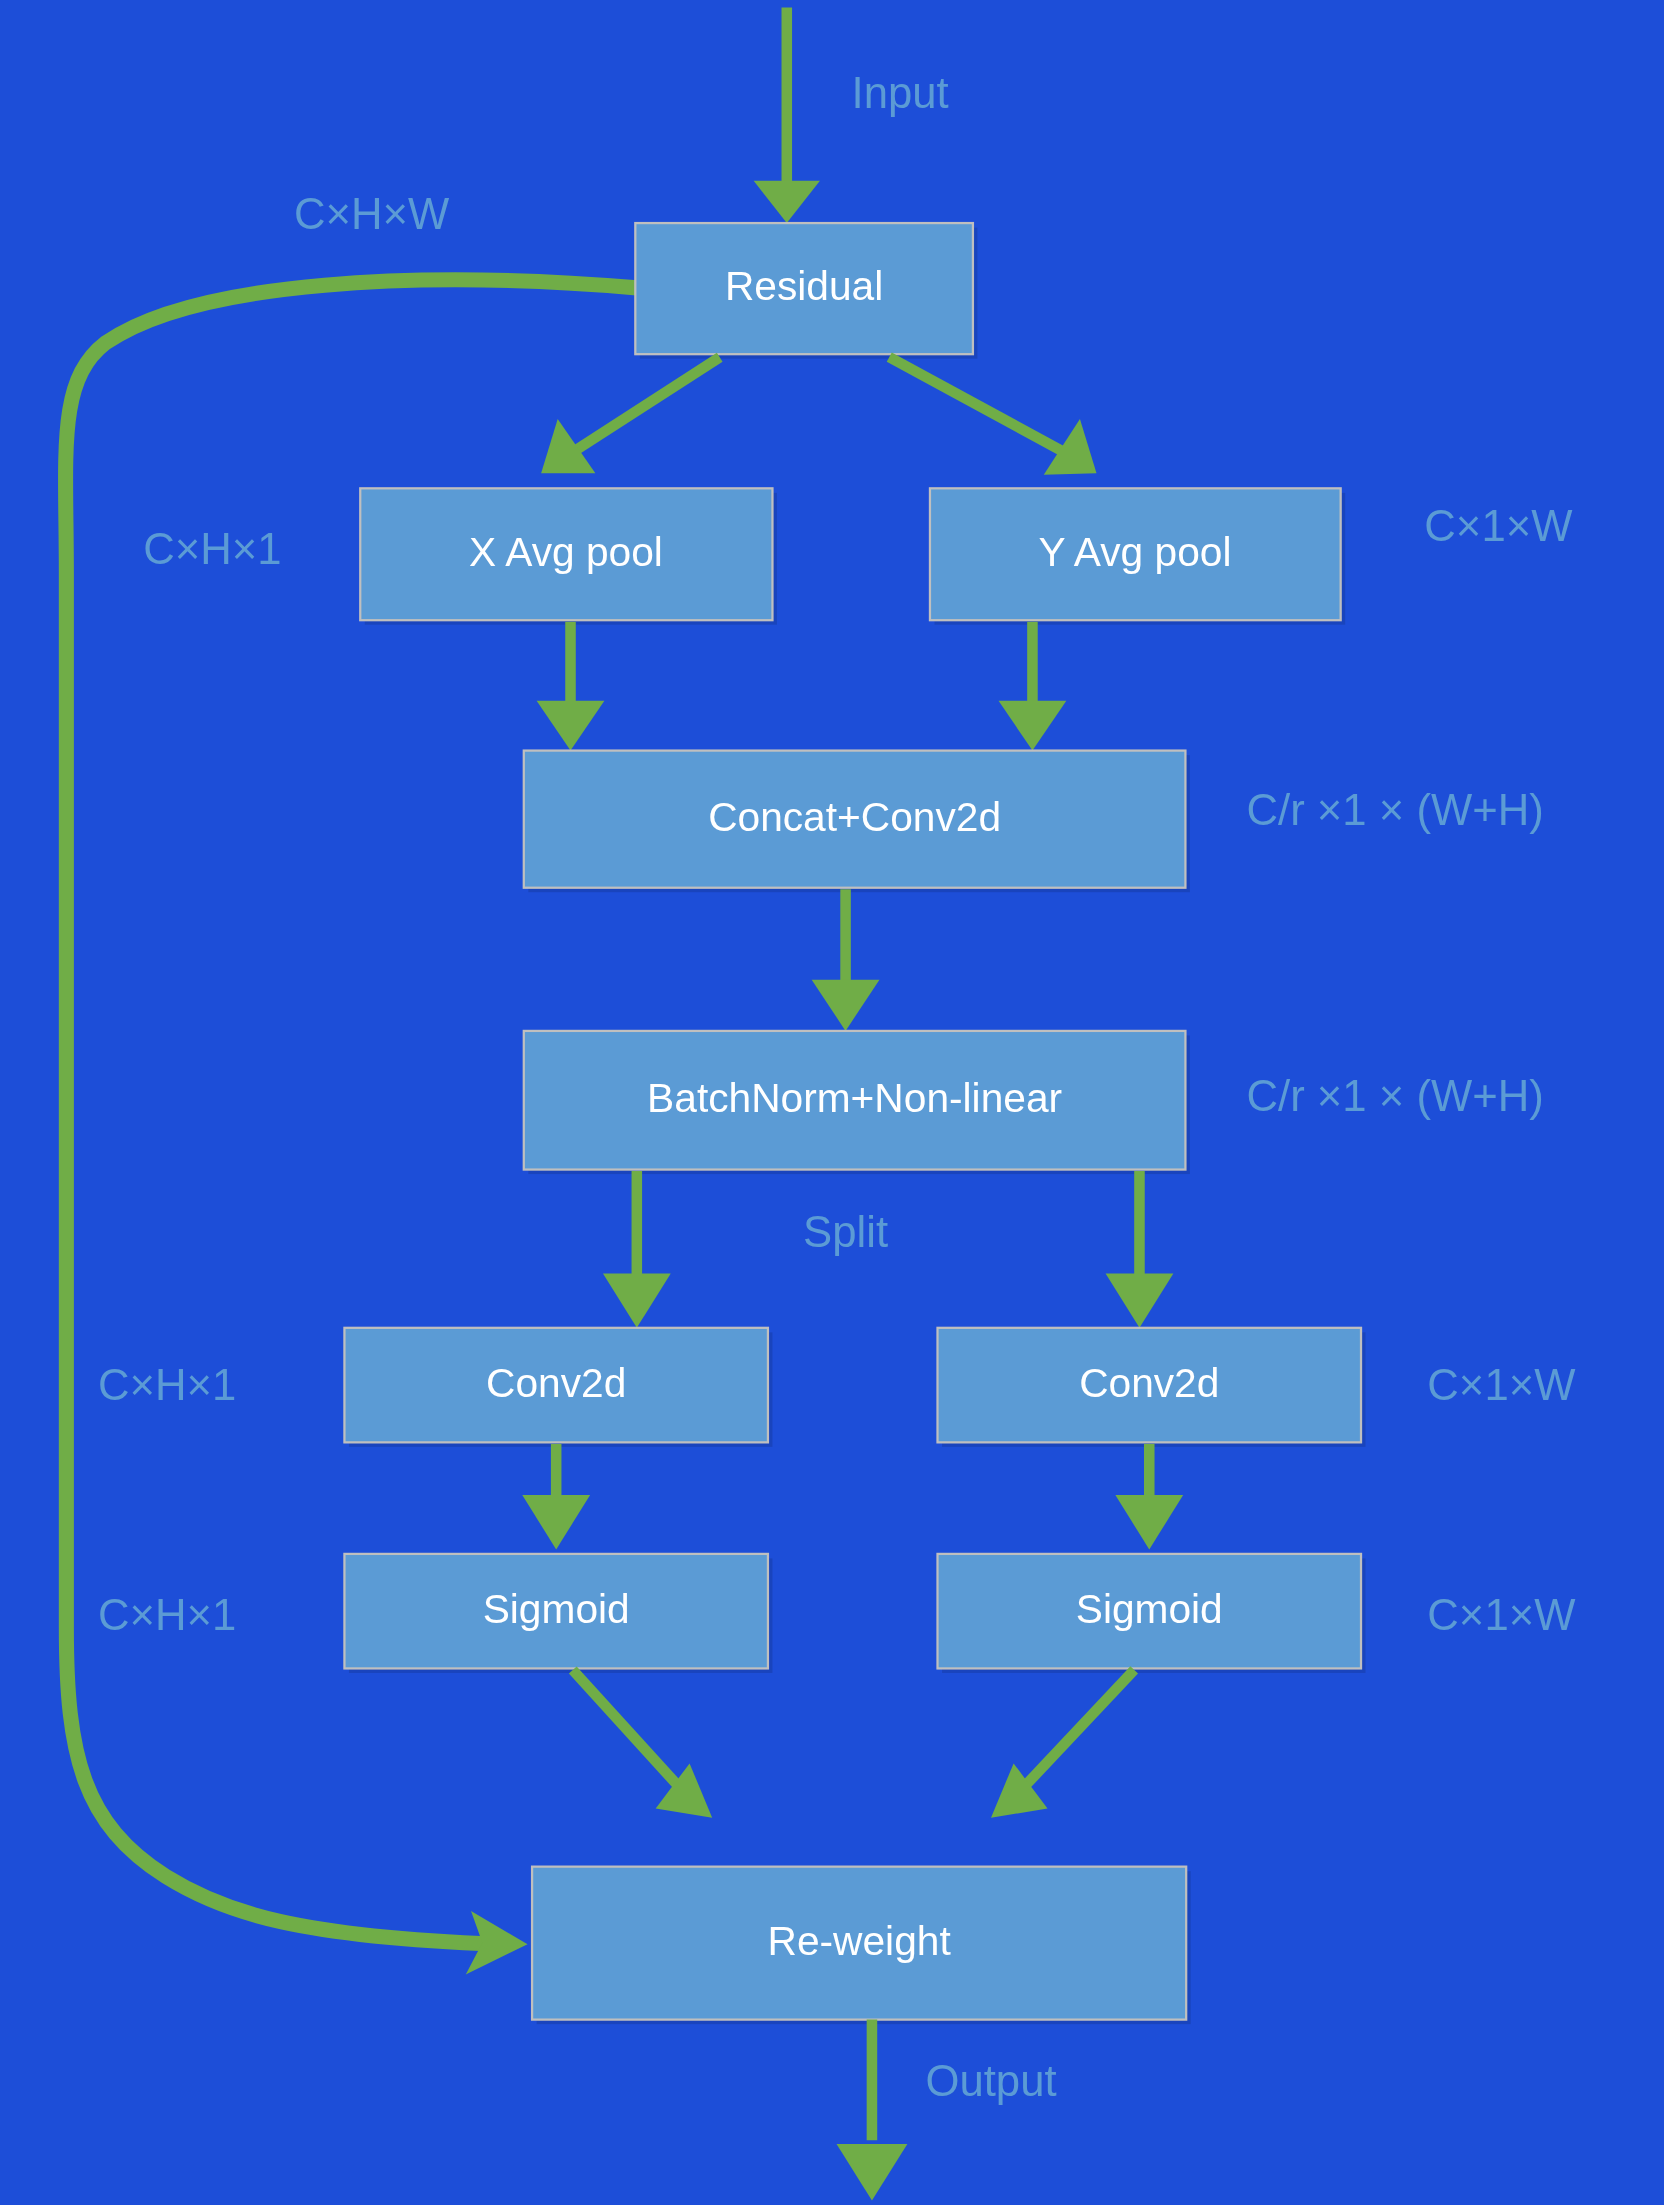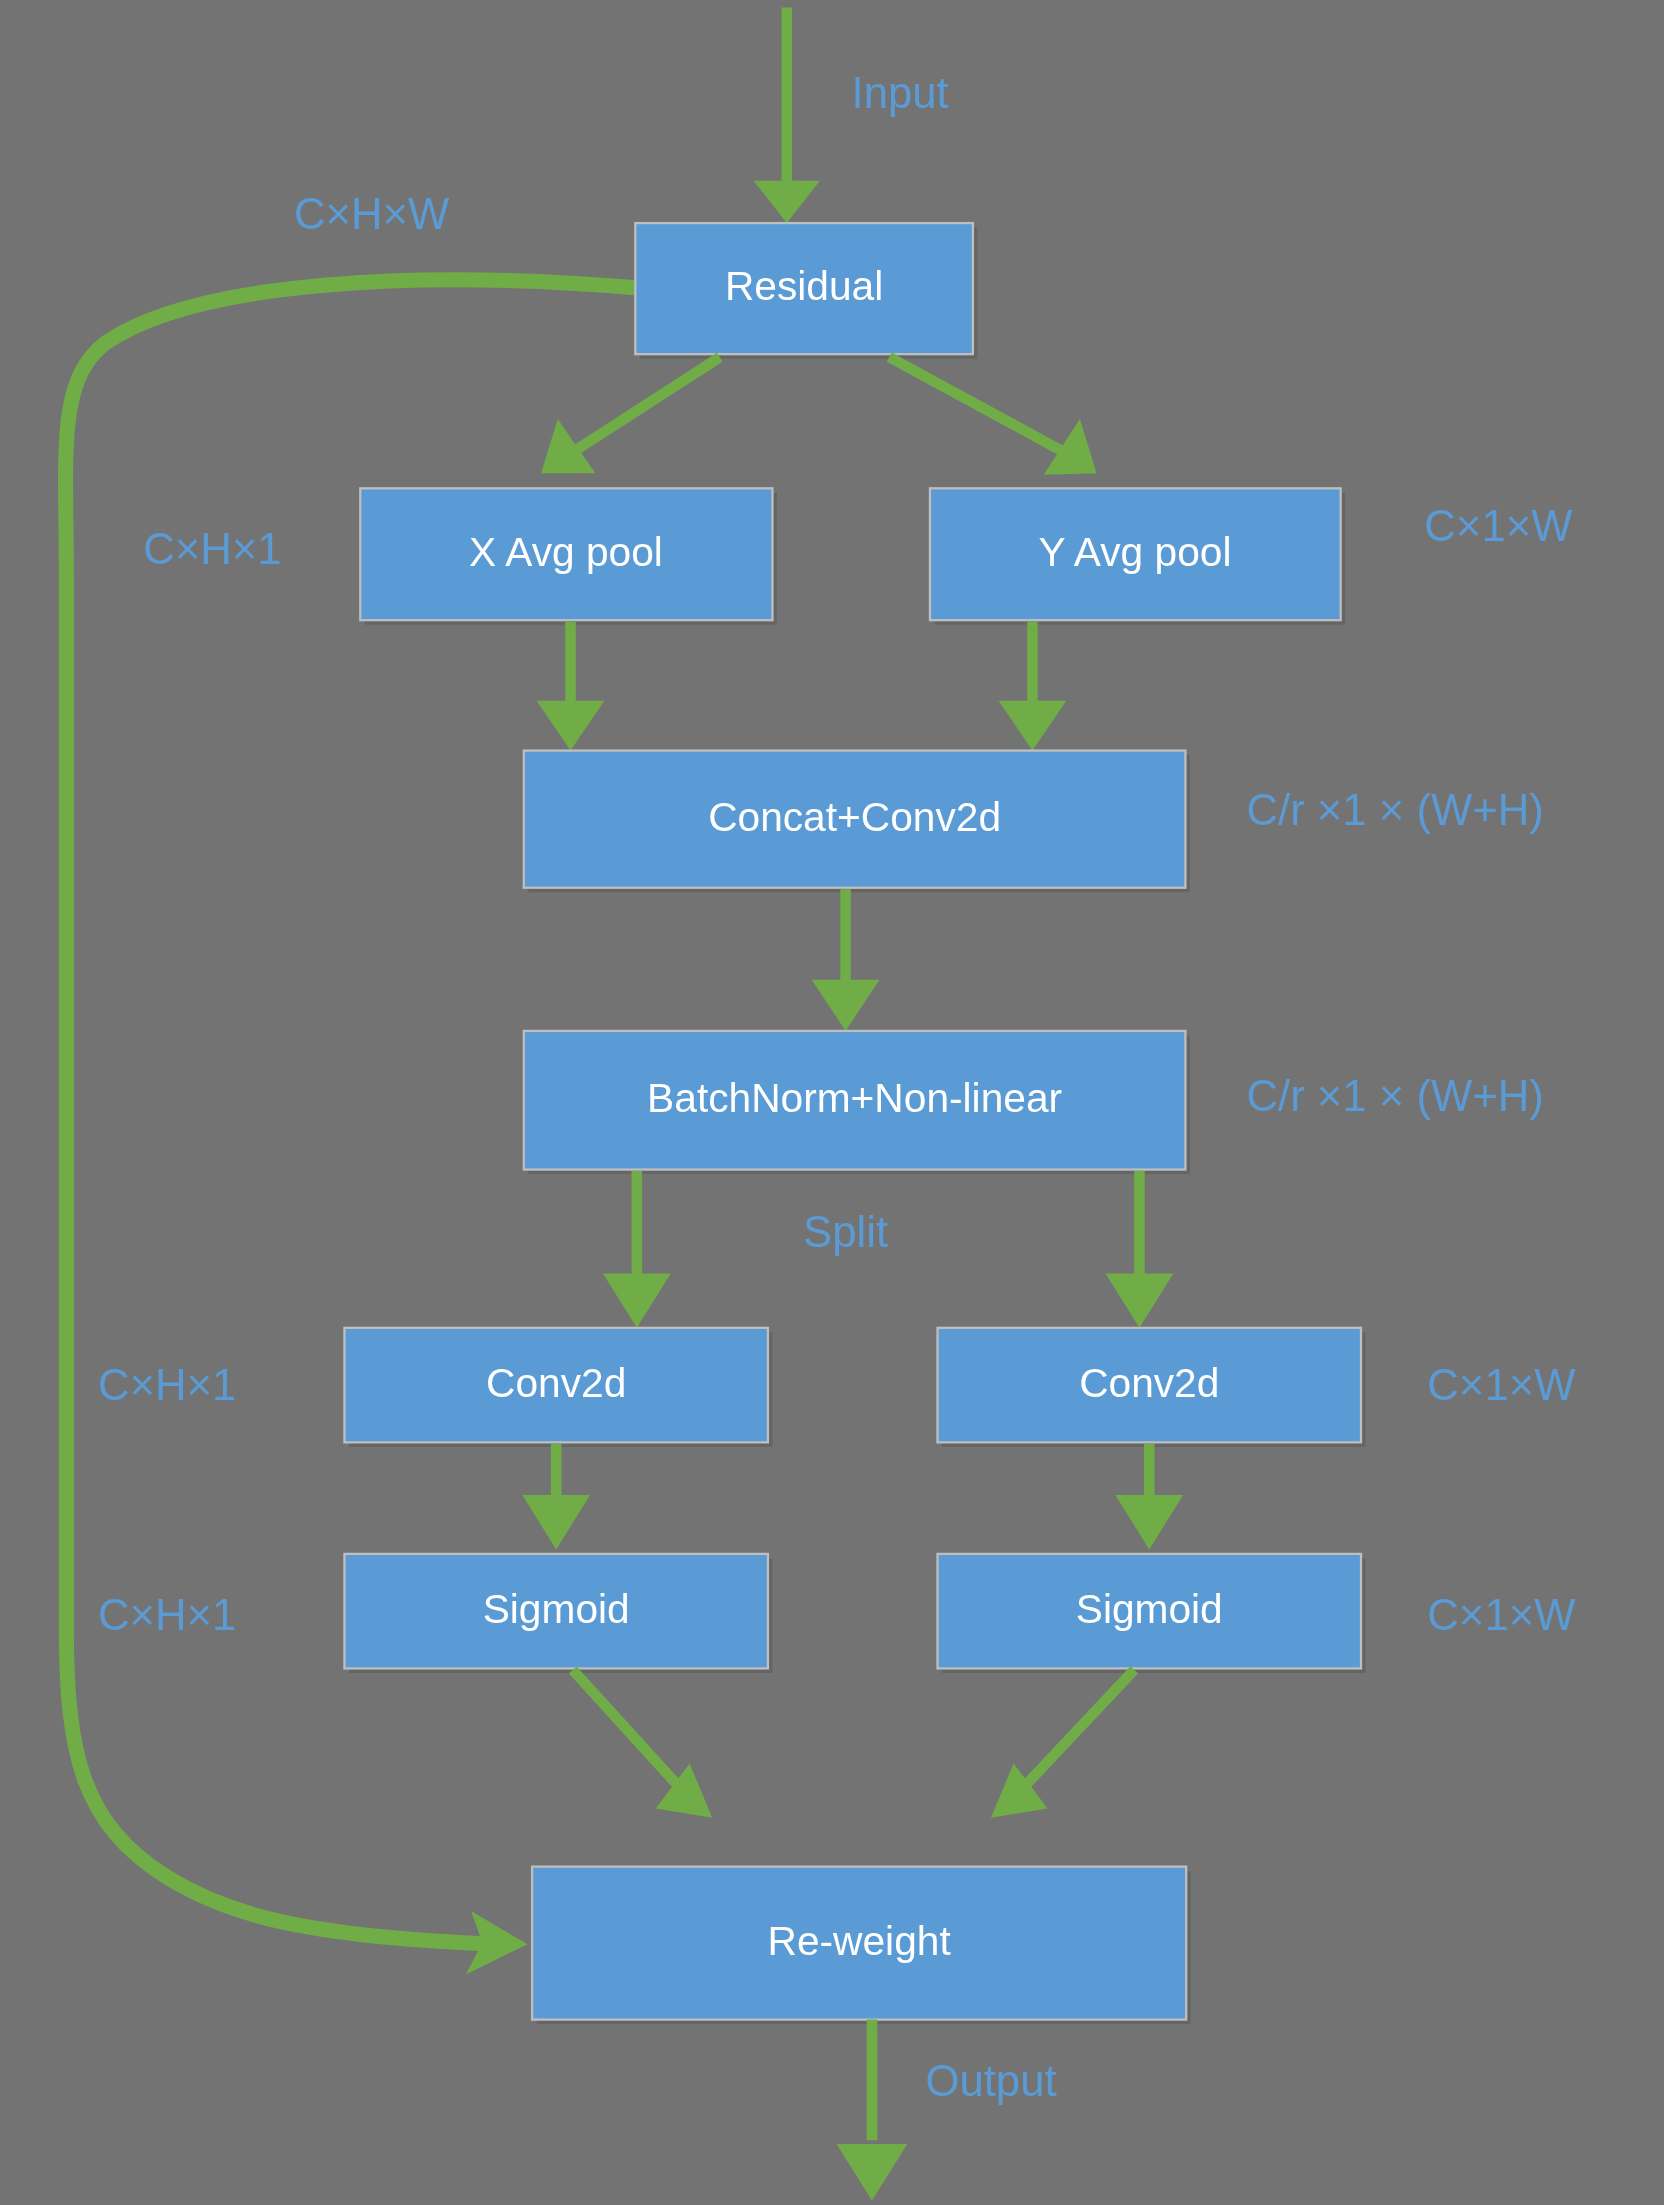--- a/index.html
+++ b/index.html
@@ -7,21 +7,21 @@
     padding: 0;
     background: #ffffff;
   }
   body {
     font-family: "Liberation Sans", sans-serif;
   }
   #diagram-root {
     position: relative;
     width: 1664px;
     height: 2205px;
-    background: #737373;
+    background: #1d4ed8;
     overflow: hidden;
   }
   svg.canvas {
     position: absolute;
     top: 0;
     left: 0;
     width: 1664px;
     height: 2205px;
   }
   .node-rect {

